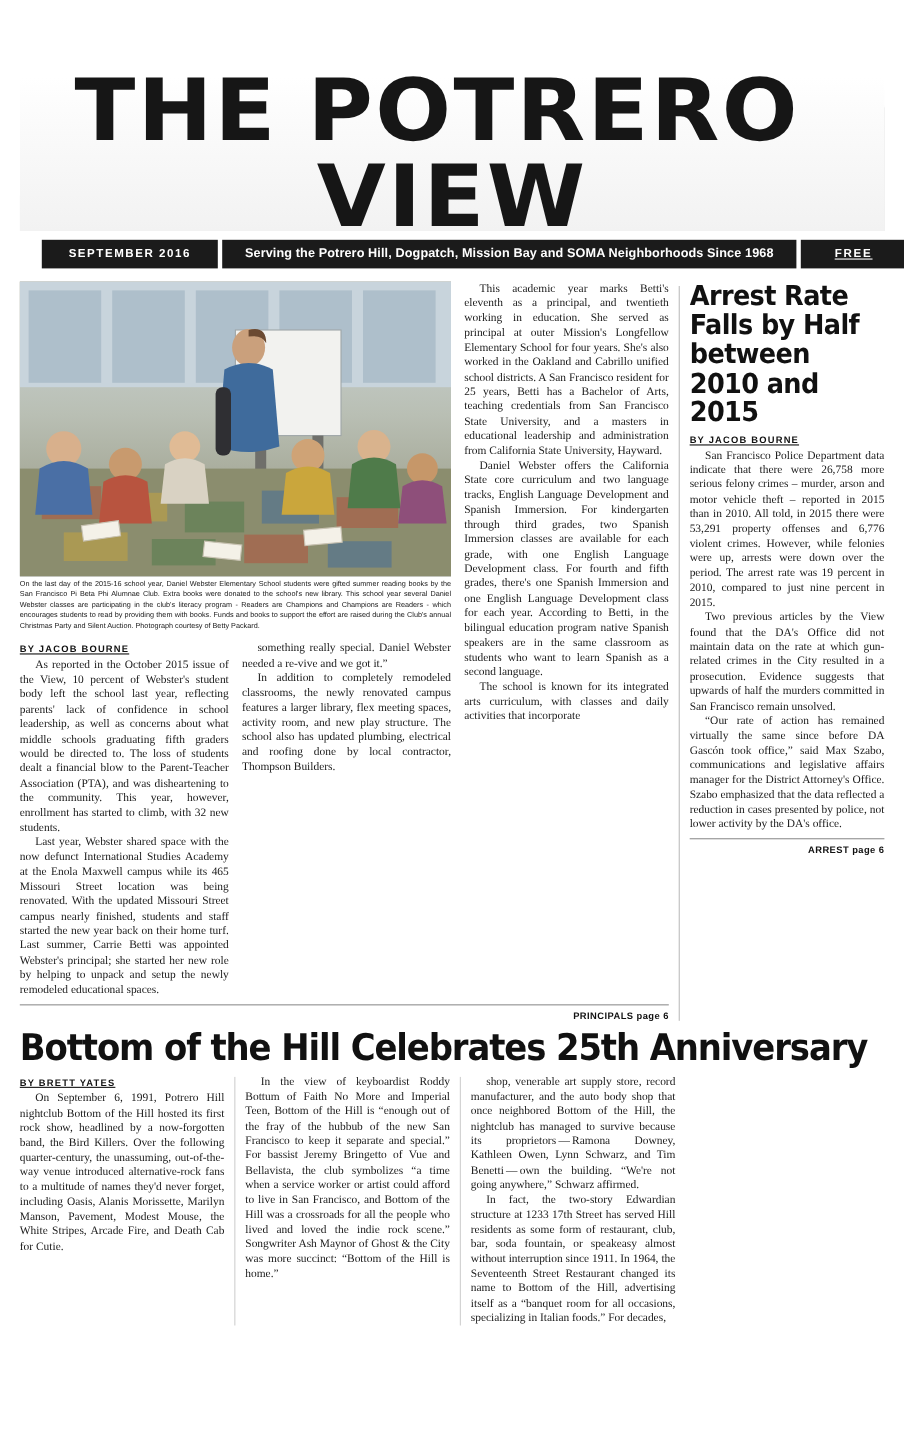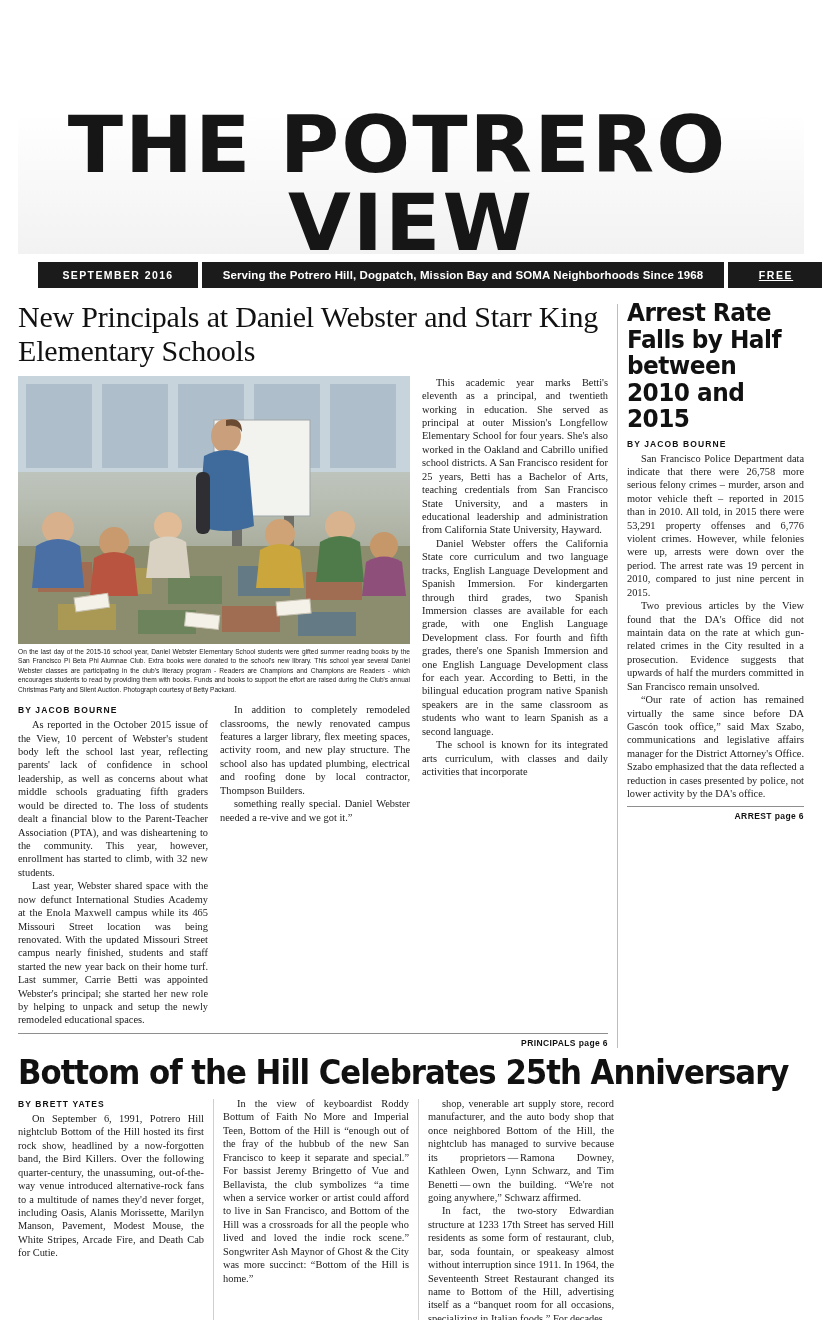--- a/index.html
+++ b/index.html
@@ -1,21 +1,21 @@
 <!DOCTYPE html>
 <html><head>
 <meta charset="utf-8">
 <style>
   html,body{margin:0;padding:0;}
   body{
     width:822px;height:1320px;background:#ffffff;
     font-family:"Liberation Serif", serif;
     overflow:hidden;
   }
-  .page{position:relative;width:822px;height:1128px;box-sizing:border-box;padding:10px 18px 0 18px;margin-top:44px;}
+  .page{position:relative;width:822px;height:1128px;box-sizing:border-box;padding:10px 18px 0 18px;}
 
   
   .masthead{position:relative;width:786px;height:200px;overflow:hidden;background:#fff;}
   .mh-art{position:absolute;inset:0;}
   .mh-sky{position:absolute;left:0;top:0;width:100%;height:100%;
      background:linear-gradient(180deg,#ffffff 0%,#ffffff 30%,#fafafa 55%,#f2f2f2 100%);}
   .mh-title{position:absolute;left:0;top:52px;width:100%;text-align:center;
      font-family:"DejaVu Sans", sans-serif;font-weight:bold;
      font-size:78px;letter-spacing:2px;color:#161616;line-height:1;
      transform:scaleX(1.04);}
@@ -35,21 +35,21 @@
   .rule-v{width:1px;background:#bdbdbd;margin:4px 9px 0 9px;}
   .top-right{width:186px;}
 
   .hl-serif{font-family:"Liberation Serif", serif;font-weight:normal;
     font-size:30px;line-height:1.13;color:#111;margin:0 0 8px 0;letter-spacing:-.2px;}
   .hl-cond{font-family:"DejaVu Sans", sans-serif;font-weight:bold;
     font-size:25px;line-height:1.06;color:#111;margin:0 0 6px 0;letter-spacing:-.6px;
     transform:scaleX(.93);transform-origin:left top;}
 
   .byline{font-family:"Liberation Sans", sans-serif;font-weight:bold;font-size:8.5px;
-    letter-spacing:1.1px;color:#111;margin:2px 0 3px 0;}
+    letter-spacing:1.1px;color:#111;margin:2px 0 3px 0;text-decoration:underline;}
 
   .body-col p{margin:0;font-size:10.4px;line-height:1.29;text-align:justify;
     color:#1a1a1a;text-indent:14px;hyphens:auto;}
 
   
   .photo-block{width:392px;}
   .photo{width:392px;height:268px;position:relative;overflow:hidden;background:#8a8f84;}
   .caption{font-family:"Liberation Sans", sans-serif;font-size:6.6px;line-height:1.44;
     color:#1a1a1a;text-align:justify;margin-top:3px;width:392px;}
 
@@ -183,21 +183,20 @@
 
   <div class="infobar">
     <div class="ib ib-date">SEPTEMBER 2016</div>
     <div class="ib ib-mid">Serving the Potrero Hill, Dogpatch, Mission Bay and SOMA Neighborhoods Since 1968</div>
     <div class="ib ib-free">FREE</div>
   </div>
 
   <div class="top-wrap">
 
     <div class="top-left">
-      <h1 class="hl-serif">New Principals at Daniel Webster and Starr King Elementary Schools</h1>
 
       <div class="art-split">
         <div class="art-left">
           <div class="photo-block">
             <div class="photo">
               <svg viewBox="0 0 392 268" width="392" height="268" preserveAspectRatio="none">
                 <defs>
                   <linearGradient id="room" x1="0" y1="0" x2="0" y2="1">
                     <stop offset="0%" stop-color="#cfd8dd"></stop>
                       <stop offset="45%" stop-color="#b9bfb4"></stop>
@@ -264,22 +263,22 @@
             <div class="caption">On the last day of the 2015-16 school year, Daniel Webster Elementary School students were gifted summer reading books by the San Francisco Pi Beta Phi Alumnae Club. Extra books were donated to the school's new library. This school year several Daniel Webster classes are participating in the club's literacy program - Readers are Champions and Champions are Readers - which encourages students to read by providing them with books. Funds and books to support the effort are raised during the Club's annual Christmas Party and Silent Auction. Photograph courtesy of Betty Packard.</div>
           </div>
 
           <div class="two-col-under">
             <div class="tcu body-col">
               <div class="byline">BY JACOB BOURNE</div>
               <p>As reported in the October 2015 issue of the View, 10 percent of Webster's student body left the school last year, reflecting parents' lack of confidence in school leadership, as well as concerns about what middle schools graduating fifth graders would be directed to. The loss of students dealt a financial blow to the Parent-Teacher Association (PTA), and was disheartening to the community. This year, however, enrollment has started to climb, with 32 new students.</p>
               <p>Last year, Webster shared space with the now defunct International Studies Academy at the Enola Maxwell campus while its 465 Missouri Street location was being renovated. With the updated Missouri Street campus nearly finished, students and staff started the new year back on their home turf. Last summer, Carrie Betti was appointed Webster's principal; she started her new role by helping to unpack and setup the newly remodeled educational spaces.</p>
             </div>
             <div class="tcu right body-col">
+              <p>something really special. Daniel Webster needed a re-vive and we got it.”</p>
               <p>In addition to completely remodeled classrooms, the newly renovated campus features a larger library, flex meeting spaces, activity room, and new play structure. The school also has updated plumbing, electrical and roofing done by local contractor, Thompson Builders.</p>
-              <p>something really special. Daniel Webster needed a re-vive and we got it.”</p>
             </div>
           </div>
         </div>
 
         <div class="art-right body-col">
           <p>This academic year marks Betti's eleventh as a principal, and twentieth working in education. She served as principal at outer Mission's Longfellow Elementary School for four years. She's also worked in the Oakland and Cabrillo unified school districts. A San Francisco resident for 25 years, Betti has a Bachelor of Arts, teaching credentials from San Francisco State University, and a masters in educational leadership and administration from California State University, Hayward.</p>
           <p>Daniel Webster offers the California State core curriculum and two language tracks, English Language Development and Spanish Immersion. For kindergarten through third grades, two Spanish Immersion classes are available for each grade, with one English Language Development class. For fourth and fifth grades, there's one Spanish Immersion and one English Language Development class for each year. According to Betti, in the bilingual education program native Spanish speakers are in the same classroom as students who want to learn Spanish as a second language.</p>
           <p>The school is known for its integrated arts curriculum, with classes and daily activities that incorporate</p>
         </div>
       </div>

